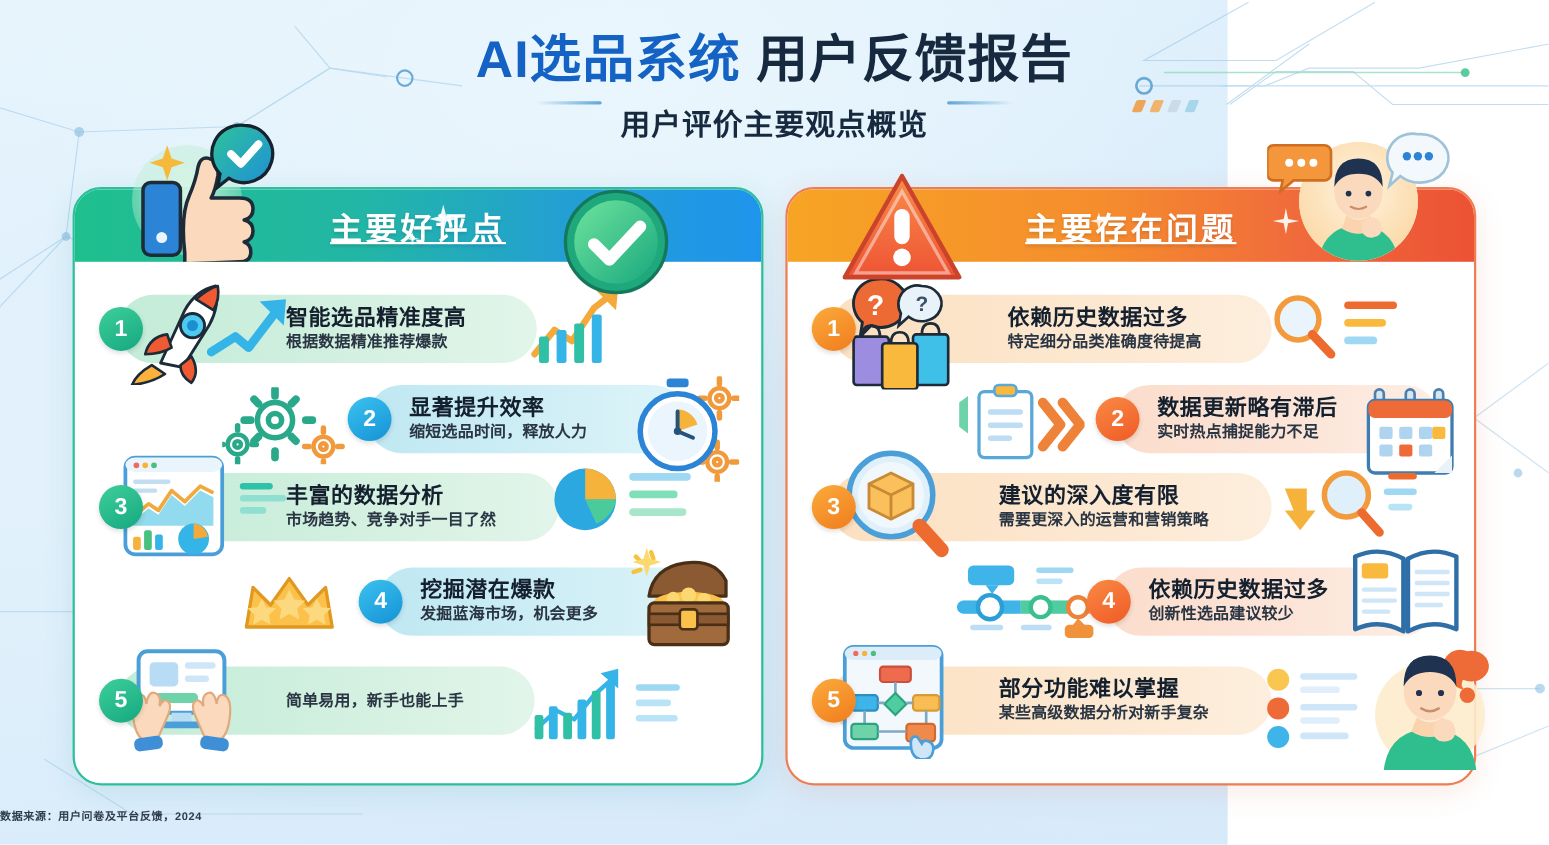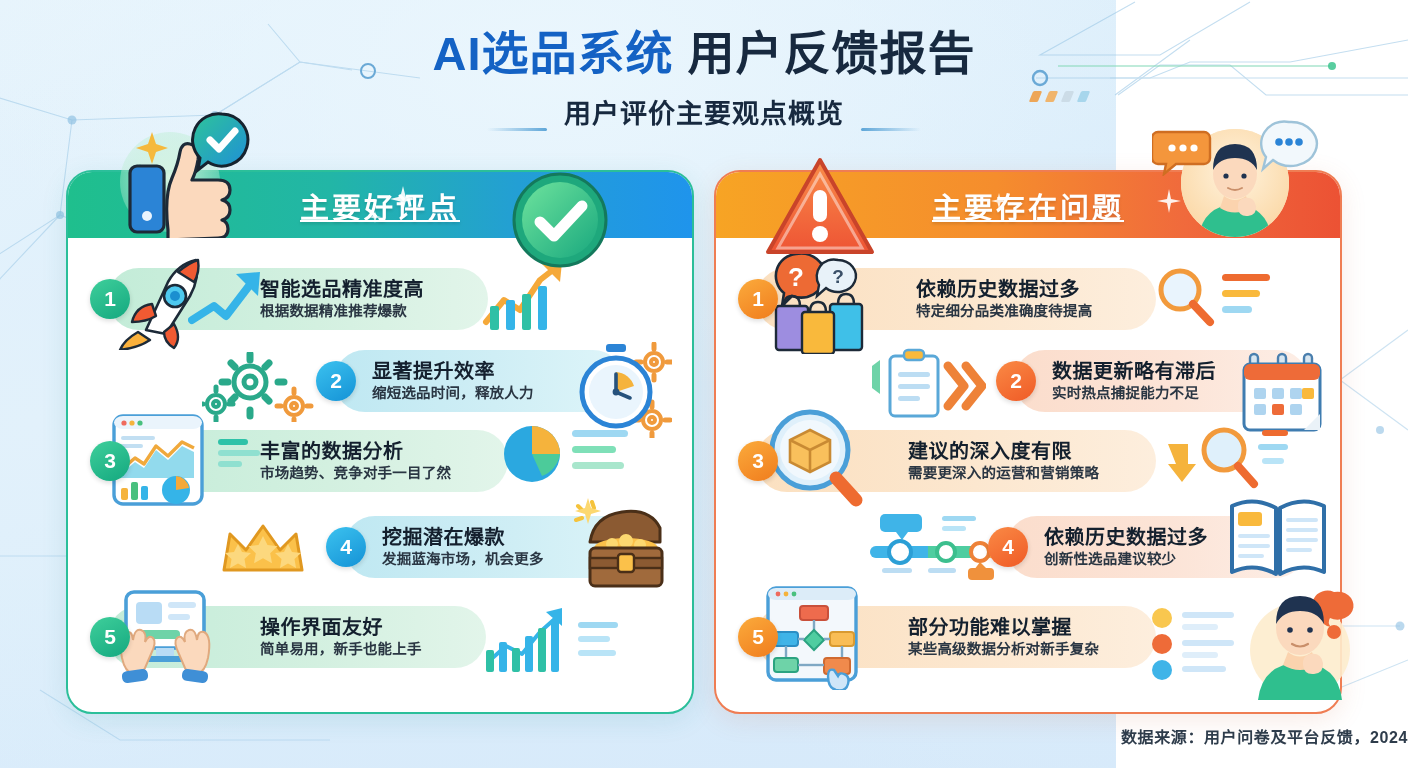--- a/index.html
+++ b/index.html
@@ -43,21 +43,21 @@
     letter-spacing: 1px;
     line-height: 1.18;
     white-space: nowrap;
   }
   .title-a { color: #1462c4; }
   .title-b { color: #17293f; }
 
   .subtitle-row {
     margin-top: 11px;
     display: flex;
-    align-items: flex-end;
+    align-items: flex-start;
     justify-content: center;
     gap: 17px;
   }
   .sub-rule {
     width: 60px; height: 3px; border-radius: 2px;
   }
   .sub-rule.l { background: linear-gradient(90deg, rgba(93,161,214,0) 0%, #5ea6d8 100%); }
   .sub-rule.r { background: linear-gradient(90deg, #5ea6d8 0%, rgba(93,161,214,0) 100%); }
   .subtitle-text {
     font-size: 27px;
@@ -165,22 +165,22 @@
   .b-orange{ background: linear-gradient(150deg, #fbab3c 0%, #f07c1d 100%); }
   .b-red   { background: linear-gradient(150deg, #fa8a45 0%, #ef5a26 100%); }
 
   
   .art { position: absolute; z-index: 3; pointer-events: none; }
 
   
   .footer {
     position: absolute;
     left: 0; bottom: 20px; width: 1408px;
-    text-align: right;
-    font-size: 16px;
+    text-align: left;
+    font-size: 10px;
     font-weight: 600;
     color: #2e3c4b;
     letter-spacing: .6px;
     z-index: 5;
   }
 
   
   .head-spark { position: absolute; z-index: 4; }
 </style>
 </head>
@@ -295,21 +295,20 @@
         <div class="badge b-blue" style="margin-right:-22px;">4</div>
         <div class="pill pill-cyan" style="padding-left:38px; min-width:310px;">
           <span class="pill-title">挖掘潜在爆款</span>
           <span class="pill-sub">发掘蓝海市场，机会更多</span>
         </div>
       </div>
 
       <div class="row" style="left:22px; top:368px;">
         <div class="badge b-green" style="margin-right:-22px;">5</div>
         <div class="pill pill-green" style="padding-left:152px; min-width:378px;">
-          <span class="pill-title">操作界面友好</span>
           <span class="pill-sub">简单易用，新手也能上手</span>
         </div>
       </div>
 
       <svg class="art" style="left:44px; top:14px;" width="104" height="98" viewBox="0 0 104 98">
         <path d="M34 78 L56 30 Q66 12 84 8 Q88 26 78 44 L54 82 Z" fill="#ffffff" stroke="#1d2a38" stroke-width="2.6" stroke-linejoin="round"></path>
         <path d="M66 20 Q78 10 86 8 Q88 20 82 30 Z" fill="#f05a32" stroke="#1d2a38" stroke-width="2.4" stroke-linejoin="round"></path>
         <circle cx="63" cy="44" r="11" fill="#4ec9ef" stroke="#1d2a38" stroke-width="2.6"></circle>
         <circle cx="63" cy="44" r="5" fill="#1b8fd0"></circle>
         <path d="M40 52 Q24 54 20 70 Q34 70 44 64 Z" fill="#f05a32" stroke="#1d2a38" stroke-width="2.4" stroke-linejoin="round"></path>

